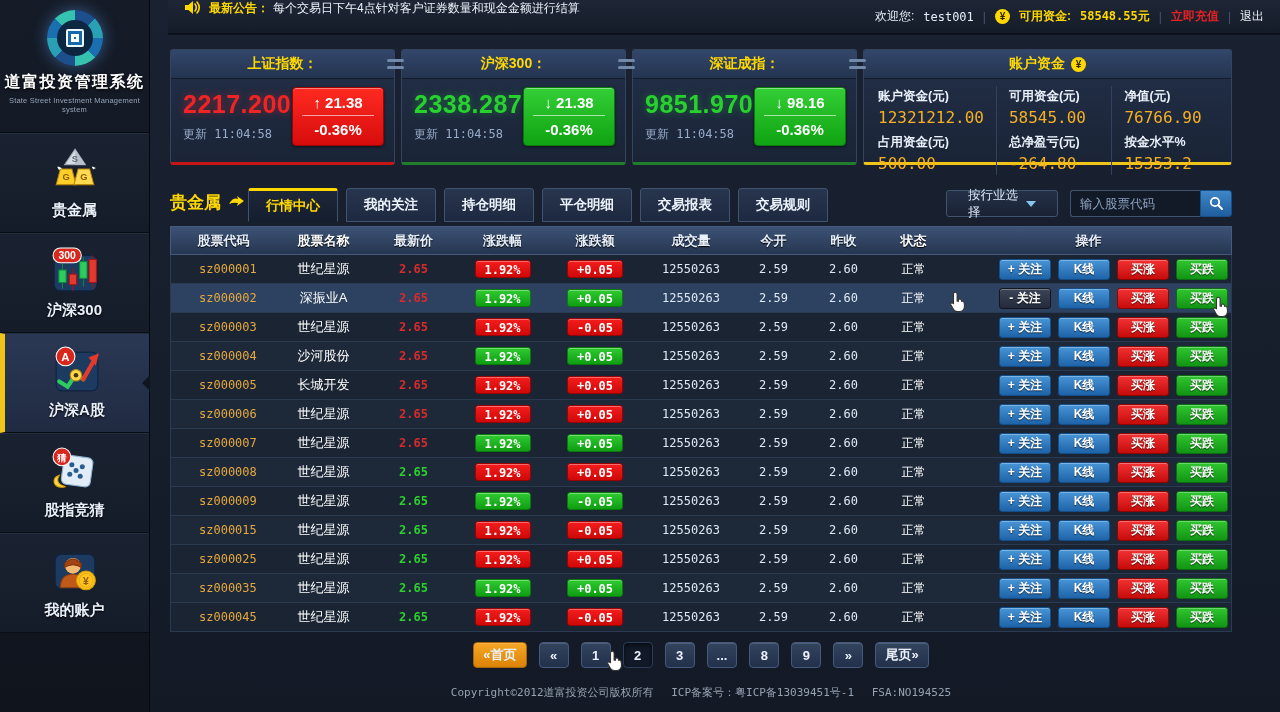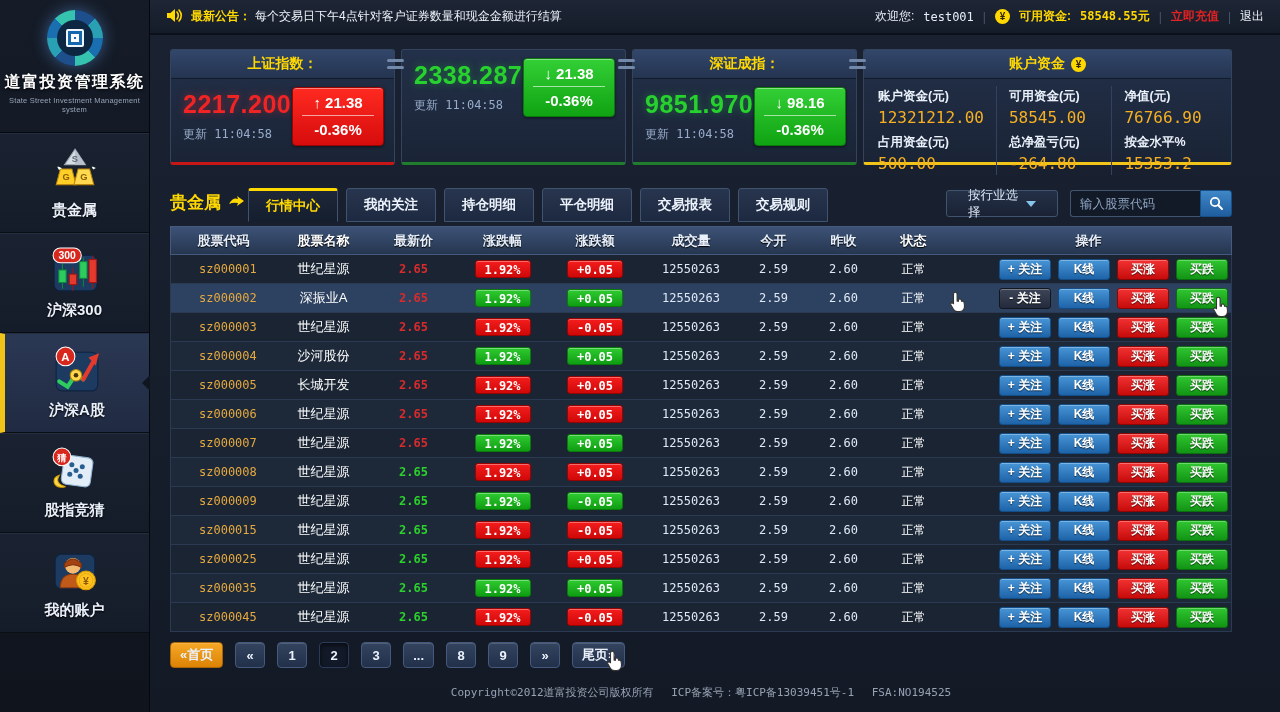--- a/index.html
+++ b/index.html
@@ -22,23 +22,23 @@
   .logo-sub { color:#96a3b6; font-size:7.5px; margin-top:3px; letter-spacing:.2px; }
   .menu-item { height:100px; display:flex; flex-direction:column; align-items:center; justify-content:center; gap:7px;
     background:linear-gradient(180deg,#1a2231,#151c29); border-top:1px solid #242e3f; border-bottom:1px solid #090d14; cursor:pointer; position:relative; }
   .menu-item.active { background:linear-gradient(180deg,#2b3854,#202b42); border-left:5px solid #f0c419; }
   .menu-item.active::after { content:""; position:absolute; right:-1px; top:50%; margin-top:-8px;
     border:8px solid transparent; border-right-color:#10161f; }
   .menu-icon { width:48px; height:48px; }
   .menu-icon svg { width:48px; height:48px; }
   .menu-label { color:#e9f0fa; font-size:15px; font-weight:bold; text-shadow:0 1px 2px #000; }
   
-  .topbar { position:absolute; left:150px; right:0; top:0; height:35px;
+  .topbar { position:absolute; left:168px; right:0; top:0; height:35px;
     background:linear-gradient(180deg,#1e2636,#151c29); border-bottom:2px solid #0b101a;
-    display:flex; align-items:center; padding:0 16px; font-size:12px; }
+    display:flex; padding:0 16px; font-size:12px; }
   .announce-label { color:#ffd800; font-weight:bold; margin:0 4px 0 8px; }
   .announce-text { color:#eef3fa; }
   .topbar-right { margin-left:auto; display:flex; align-items:center; gap:9px; }
   .tsep { color:#47556e; }
   .mono { font-family:"DejaVu Sans Mono",monospace; }
   .welcome { color:#e8eef8; }
   .coin-badge { width:15px; height:15px; border-radius:50%; background:#ffd800; color:#31230a;
     font-size:10px; font-weight:bold; display:inline-flex; align-items:center; justify-content:center; }
   .funds { color:#ffd800; font-weight:bold; }
   .recharge { color:#e42222; font-weight:bold; cursor:pointer; }
@@ -127,21 +127,21 @@
   .chip.red { background:linear-gradient(180deg,#f51d1d,#cf0808); border:1px solid #950303; }
   .chip.green { background:linear-gradient(180deg,#2fcb31,#0f9d12); border:1px solid #0a7a0c; }
   .op-btn { width:52px; height:21px; border-radius:3px; color:#fff; font-size:12px; font-weight:bold;
     cursor:pointer; font-family:inherit; text-shadow:0 1px 1px rgba(0,0,0,.6);
     box-shadow:inset 0 1px 0 rgba(255,255,255,.3); }
   .op-btn.watch,.op-btn.kline { background:linear-gradient(180deg,#4795d6,#1e63a8); border:1px solid #134e88; }
   .op-btn.watch.watched { background:linear-gradient(180deg,#3c4557,#232a3b); border:1px solid #12161f; }
   .op-btn.buyup { background:linear-gradient(180deg,#f23232,#c60b0b); border:1px solid #8d0505; }
   .op-btn.buydown { background:linear-gradient(180deg,#30c630,#129415); border:1px solid #0b6e10; }
   
-  .pagination { margin-top:10px; display:flex; gap:12px; }
+  .pagination { margin-top:10px; display:flex; justify-content:center; gap:12px; }
   .page-btn { min-width:30px; height:26px; padding:0 9px; background:linear-gradient(180deg,#33445f,#22304a);
     border:1px solid #45597e; border-radius:4px; color:#ecf2fc; font-size:13px; font-weight:bold;
     cursor:pointer; font-family:inherit; box-shadow:inset 0 1px 0 rgba(255,255,255,.15); }
   .page-btn.first { background:linear-gradient(180deg,#f6a726,#db8306); border-color:#a96405; }
   .page-btn.current { background:#121a29; border-color:#2c3c58; box-shadow:inset 0 2px 5px rgba(0,0,0,.65); }
   
   .footer { margin-top:17px; text-align:center; color:#96a1b2; font-size:11px; font-family:"DejaVu Sans Mono",monospace; }
   
   .cursor { position:absolute; z-index:9; pointer-events:none; }
 </style>
@@ -264,20 +264,21 @@
           <span class="upd-time">11:04:58</span>
         </div>
       </div>
       <div class="idx-badge red">
         <div class="badge-top"><span class="badge-arrow">↑</span> <span class="badge-change">21.38</span></div>
         <div class="badge-pct">-0.36%</div>
       </div>
     </div>
   </div>
       <div class="card index-card accent-green">
+    <div class="card-header card-title">沪深300：</div>
     <div class="card-body">
       <div class="idx-left">
         <div class="idx-value green">2338.287</div>
         <div class="idx-update mono">
           <span class="upd-label">更新</span>
           <span class="upd-time">11:04:58</span>
         </div>
       </div>
       <div class="idx-badge green">
         <div class="badge-top"><span class="badge-arrow">↓</span> <span class="badge-change">21.38</span></div>

